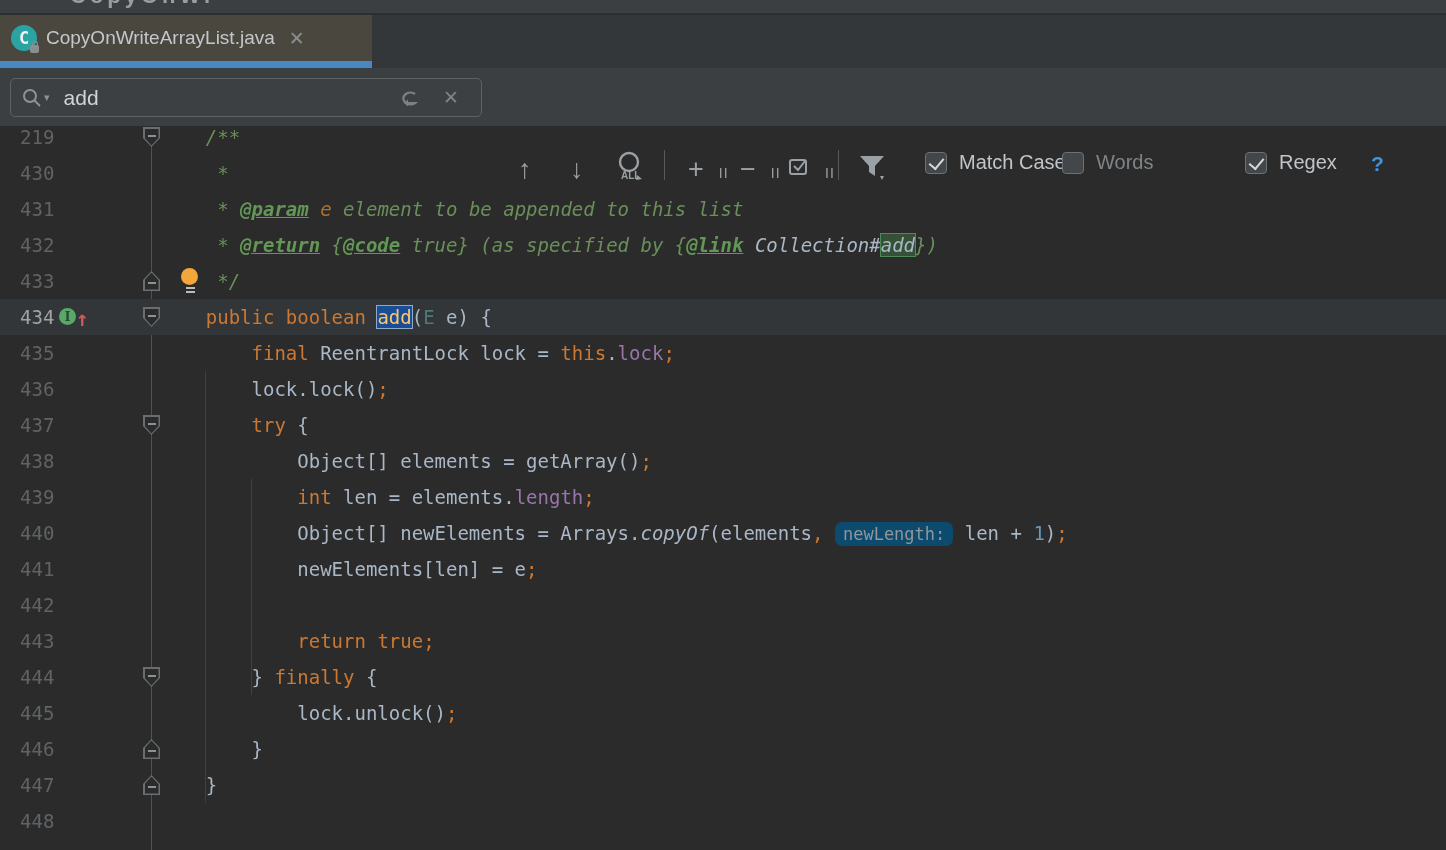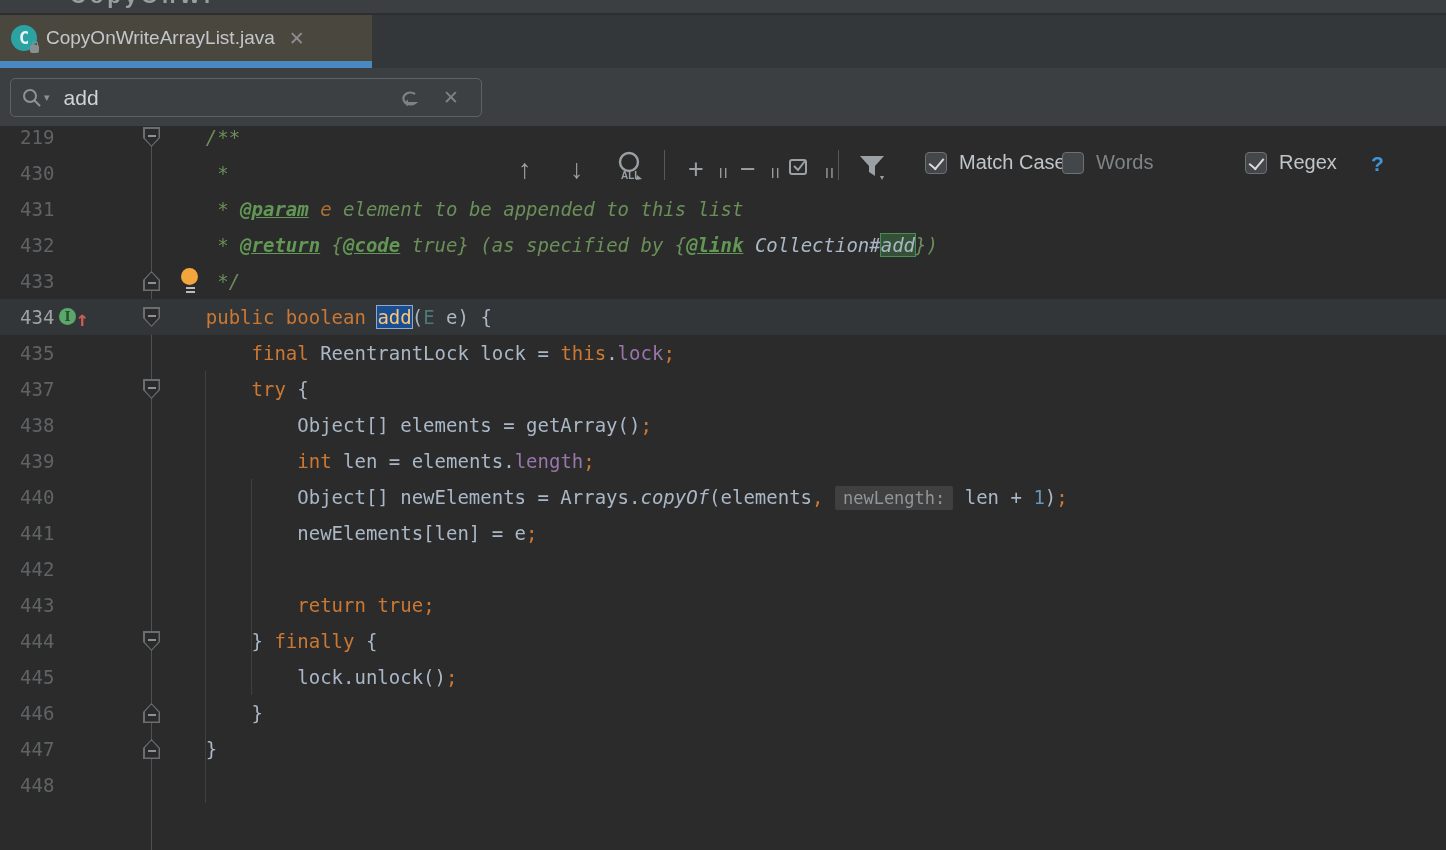--- a/index.html
+++ b/index.html
@@ -74,21 +74,21 @@
   .s-id    { color:#a9b7c6; }
   .s-field { color:#9876aa; }
   .s-punc  { color:#cc7832; }
   .s-num   { color:#6897bb; }
   .s-type  { color:#507874; }
   .s-method{ color:#ffc66d; }
   .s-static{ color:#a9b7c6; font-style:italic; }
   .s-link  { color:#a9b7c6; font-style:italic; }
   .s-match    { background:rgba(62,118,66,.5); outline:1px solid #4e8a55; }
   .s-matchcur { background:#1a4e94; outline:1.5px solid #8fa9c8; }
-  .s-hint { background:#404040; color:#909699; font-size:17px; border-radius:2px; padding:2px 8px; }
+  .s-hint { background:#0c4a6e; color:#909699; font-size:17px; border-radius:7px; padding:2px 8px; }
 
   
   .fold-mark { position:absolute; left:143px; top:8px; width:17px; height:20px; }
   .fold-mark .outer { position:absolute; inset:0; background:#6a6e70; }
   .fold-mark .inner { position:absolute; inset:1.5px; background:#2b2b2b; }
   .fold-mark.down .outer,.fold-mark.down .inner { clip-path:polygon(0 0,100% 0,100% 55%,50% 100%,0 55%); }
   .fold-mark.up   .outer,.fold-mark.up   .inner { clip-path:polygon(0 45%,50% 0,100% 45%,100% 100%,0 100%); }
   .fold-mark .dash { position:absolute; left:4.5px; width:8px; height:2px; background:#8d9193; }
   .fold-mark.down .dash { top:8px; } .fold-mark.up .dash { top:11px; }
 
@@ -203,20 +203,21 @@
   <div class="guide" style="left:205px; top:244px; height:432px;"></div>
   <div class="guide" style="left:251px; top:352px; height:216px;"></div>
   <div class="rows">
       <div class="row"><span class="ln">219</span><span class="fold-mark down"><div class="outer"></div><div class="inner"></div><div class="dash"></div></span><span class="code"><span class="s-cmt">    /**</span></span></div>
       <div class="row"><span class="ln">430</span><span class="code"><span class="s-cmt">     *</span></span></div>
       <div class="row"><span class="ln">431</span><span class="code"><span class="s-cmt">     * </span><span class="s-tag">@param</span><span class="s-cmt"> </span><span class="s-pval">e</span><span class="s-cmt"> element to be appended to this list</span></span></div>
       <div class="row"><span class="ln">432</span><span class="code"><span class="s-cmt">     * </span><span class="s-tag">@return</span><span class="s-cmt"> {</span><span class="s-tag">@code</span><span class="s-cmt"> true} (as specified by {</span><span class="s-tag">@link</span><span class="s-cmt"> </span><span class="s-link">Collection#</span><span class="s-link s-match">add</span><span class="s-cmt">})</span></span></div>
       <div class="row"><span class="ln">433</span><span class="bulb"><div class="glass"></div><div class="bar"></div><div class="bar"></div></span><span class="fold-mark up"><div class="outer"></div><div class="inner"></div><div class="dash"></div></span><span class="code"><span class="s-cmt">     */</span></span></div>
       <div class="row current"><span class="ln">434</span><span class="impl">I</span><span class="ovr-arrow">↑</span><span class="fold-mark down"><div class="outer"></div><div class="inner"></div><div class="dash"></div></span><span class="code"><span class="s-id">    </span><span class="s-kw">public</span><span class="s-id"> </span><span class="s-kw">boolean</span><span class="s-id"> </span><span class="s-method s-matchcur">add</span><span class="s-id">(</span><span class="s-type">E</span><span class="s-id"> e) {</span></span></div>
       <div class="row"><span class="ln">435</span><span class="code"><span class="s-id">        </span><span class="s-kw">final</span><span class="s-id"> ReentrantLock lock = </span><span class="s-kw">this</span><span class="s-id">.</span><span class="s-field">lock</span><span class="s-punc">;</span></span></div>
+      <div class="row"><span class="ln">436</span><span class="code"><span class="s-id">        lock.lock()</span><span class="s-punc">;</span></span></div>
       <div class="row"><span class="ln">437</span><span class="fold-mark down"><div class="outer"></div><div class="inner"></div><div class="dash"></div></span><span class="code"><span class="s-id">        </span><span class="s-kw">try</span><span class="s-id"> {</span></span></div>
       <div class="row"><span class="ln">438</span><span class="code"><span class="s-id">            Object[] elements = getArray()</span><span class="s-punc">;</span></span></div>
       <div class="row"><span class="ln">439</span><span class="code"><span class="s-id">            </span><span class="s-kw">int</span><span class="s-id"> len = elements.</span><span class="s-field">length</span><span class="s-punc">;</span></span></div>
       <div class="row"><span class="ln">440</span><span class="code"><span class="s-id">            Object[] newElements = Arrays.</span><span class="s-static">copyOf</span><span class="s-id">(elements</span><span class="s-punc">,</span><span class="s-id"> </span><span class="s-hint">newLength:</span><span class="s-id"> len + </span><span class="s-num">1</span><span class="s-id">)</span><span class="s-punc">;</span></span></div>
       <div class="row"><span class="ln">441</span><span class="code"><span class="s-id">            newElements[len] = e</span><span class="s-punc">;</span></span></div>
       <div class="row"><span class="ln">442</span></div>
       <div class="row"><span class="ln">443</span><span class="code"><span class="s-id">            </span><span class="s-kw">return</span><span class="s-id"> </span><span class="s-kw">true</span><span class="s-punc">;</span></span></div>
       <div class="row"><span class="ln">444</span><span class="fold-mark down"><div class="outer"></div><div class="inner"></div><div class="dash"></div></span><span class="code"><span class="s-id">        } </span><span class="s-kw">finally</span><span class="s-id"> {</span></span></div>
       <div class="row"><span class="ln">445</span><span class="code"><span class="s-id">            lock.unlock()</span><span class="s-punc">;</span></span></div>
       <div class="row"><span class="ln">446</span><span class="fold-mark up"><div class="outer"></div><div class="inner"></div><div class="dash"></div></span><span class="code"><span class="s-id">        }</span></span></div>

